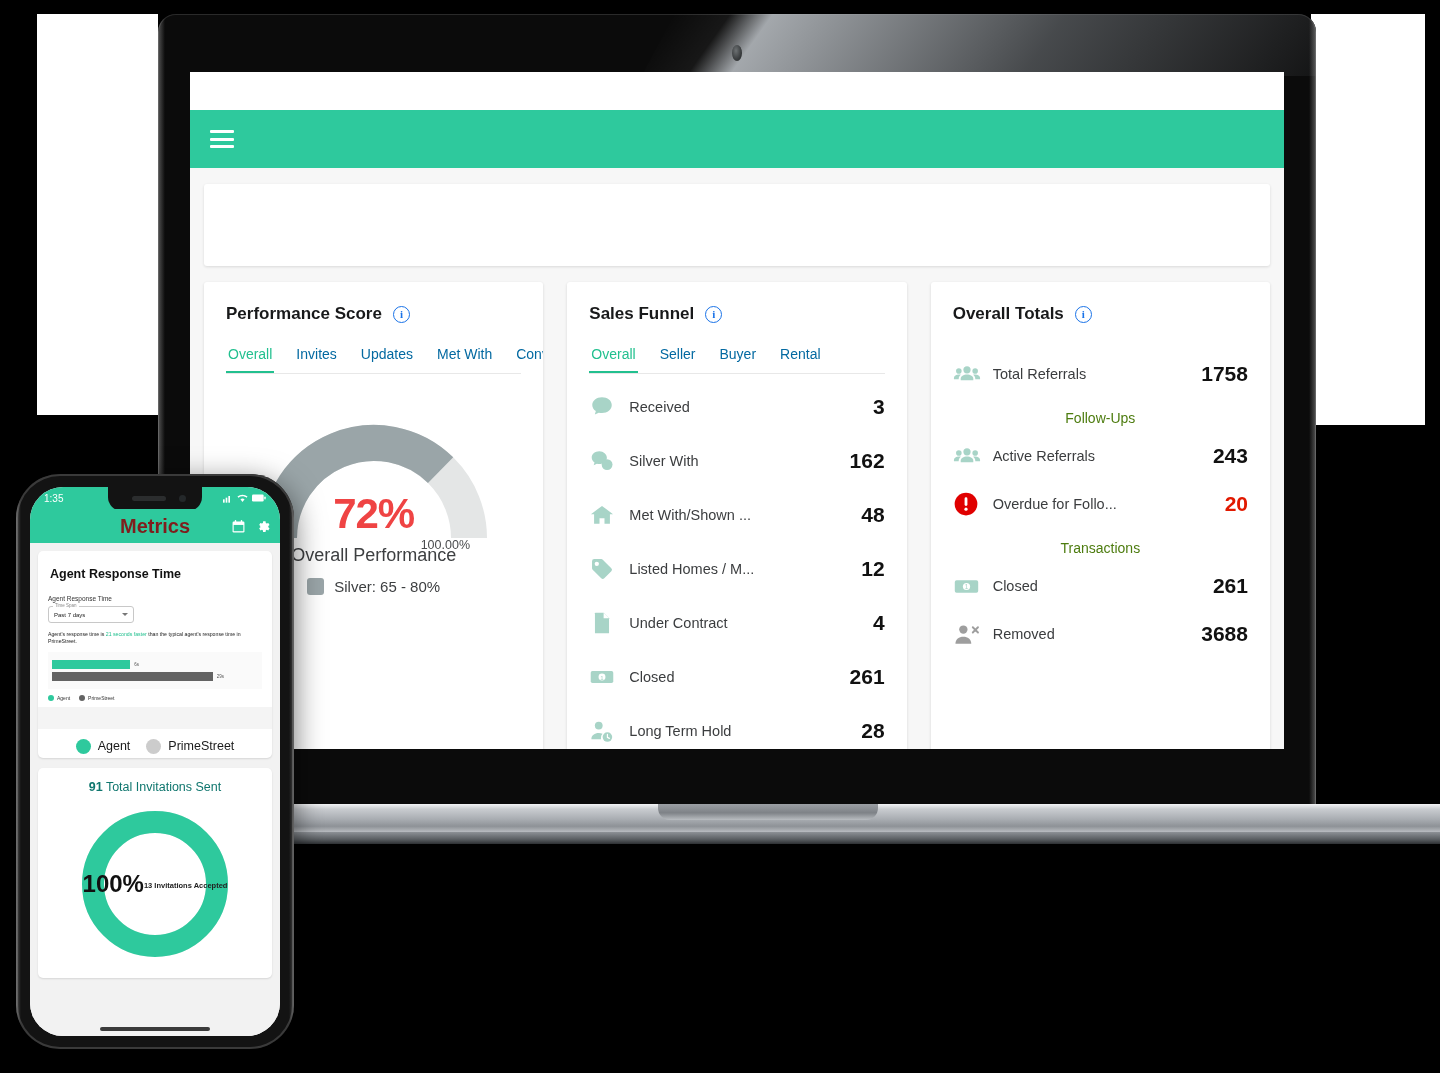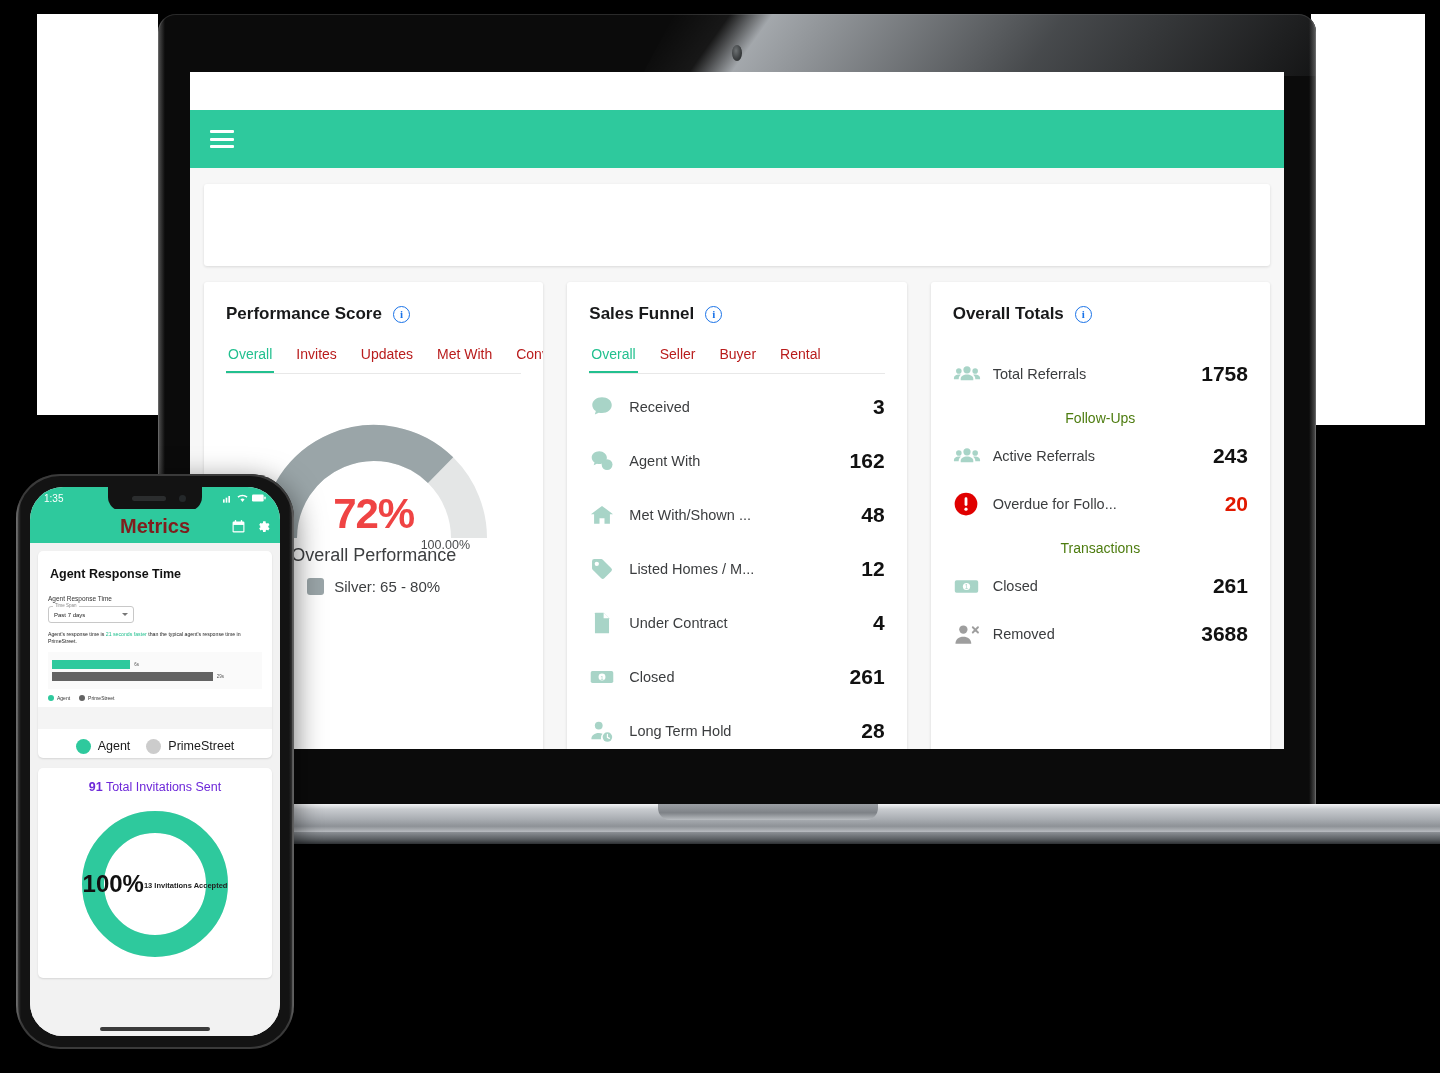--- a/index.html
+++ b/index.html
@@ -84,21 +84,21 @@
     background:#fff; border-radius:3px; box-shadow: 0 1px 3px rgba(0,0,0,0.14);
     flex: 1 1 0; height: 490px; padding: 22px 22px 0 22px; overflow:hidden; position:relative;
   }
   .card-title { display:flex; align-items:center; gap:11px; font-size:17px; font-weight:bold; color:#18191a; }
   .info-icon {
     width:17px;height:17px;border:1.6px solid #1a73e8;border-radius:50%;
     color:#1a73e8;font-size:11px;font-weight:bold;display:flex;align-items:center;justify-content:center;
     font-family:"Liberation Serif",serif;
   }
   .tabs { display:flex; gap:20px; margin-top:22px; border-bottom:1px solid #e8e8e8; }
-  .tab { font-size:14px; color:#b91c1c; padding: 0 2px 9px 2px; cursor:pointer; white-space:nowrap; }
+  .tab { font-size:14px; color:#0369a1; padding: 0 2px 9px 2px; cursor:pointer; white-space:nowrap; }
   .tab.active { color:#22c08f; border-bottom:2px solid #22c08f; }
 
   
   .gauge-wrap { position:relative; margin-top:46px; height:210px; }
   .gauge { position:absolute; left:50%; margin-left:-113px; top:0; width:226px; height:124px; overflow:hidden; }
   .gauge svg { display:block; }
   .gauge-pct {
     position:absolute; left:0; right:0; top:70px; text-align:center;
     font-size:42px; font-weight:bold; color:#ef4444; letter-spacing:-1px;
   }
@@ -169,21 +169,21 @@
   .bar-b{ height:9px; width:78%; background:#636363; }
   .barval{ font-size:4.5px; color:#555; }
   .ph-minilegend{ display:flex; gap:9px; align-items:center; margin-top:6px; }
   .ml-item{ display:flex; align-items:center; gap:3px; font-size:5px; color:#333; }
   .ml-dot{ width:6px;height:6px;border-radius:50%; }
   .ph-bigband{ height:22px; background:#f4f4f4; margin:6px -10px 0 -10px; }
   .ph-legend{ display:flex; align-items:center; justify-content:center; gap:16px; padding:10px 0 4px 0; }
   .lg-item{ display:flex; align-items:center; gap:7px; font-size:12.5px; color:#1b1b1b; }
   .lg-dot{ width:15px;height:15px;border-radius:50%; }
   .ph-card2{ margin-top:10px; background:#fff; border-radius:5px; padding:12px 10px 14px 10px; box-shadow:0 1px 2px rgba(0,0,0,0.12); text-align:center; }
-  .inv-title{ font-size:12.5px; color:#6d28d9; }
+  .inv-title{ font-size:12.5px; color:#0f766e; }
   .inv-title b{ font-weight:bold; }
   .donut-wrap{ position:relative; width:160px; height:160px; margin:10px auto 0 auto; }
   .donut-center{ position:absolute; inset:0; display:flex; flex-direction:row; align-items:center; justify-content:center; }
   .donut-pct{ font-size:24px; font-weight:bold; color:#111; }
   .donut-sub{ font-size:7.5px; font-weight:bold; color:#222; margin-top:3px; }
   .ph-homebar{ position:absolute; left:50%; margin-left:-55px; bottom:5px; width:110px; height:4px; background:#3b3b3b; border-radius:3px; }
 </style>
 </head>
 <body>
 
@@ -270,21 +270,21 @@
                 <span class="val">3</span>
               </div>
 
               <div class="row">
                 <span class="ic">
                   <svg class="fi" width="26" height="26" viewBox="0 0 24 24" fill="#a8d4c7">
                       <path d="M9.5 3C5.6 3 2.5 5.6 2.5 8.8c0 1.8 1 3.4 2.6 4.5L4.3 16l3-1.4c.7.15 1.45.22 2.2.22 3.9 0 7-2.6 7-5.8S13.4 3 9.5 3z"></path>
                       <circle cx="16.7" cy="15.3" r="5"></circle>
                     </svg>
                 </span>
-                <span class="lbl">Agent With</span>
+                <span class="lbl">Silver With</span>
                 <span class="val">162</span>
               </div>
 
               <div class="row">
                 <span class="ic">
                   <svg class="fi" width="26" height="26" viewBox="0 0 24 24" fill="#a8d4c7">
                       <path d="M12 3.6 1.8 11.2h2.9V20h5V15h4.6v5h5v-8.8h2.9L12 3.6z"></path>
                     </svg>
                 </span>
                 <span class="lbl">Met With/Shown ...</span>

